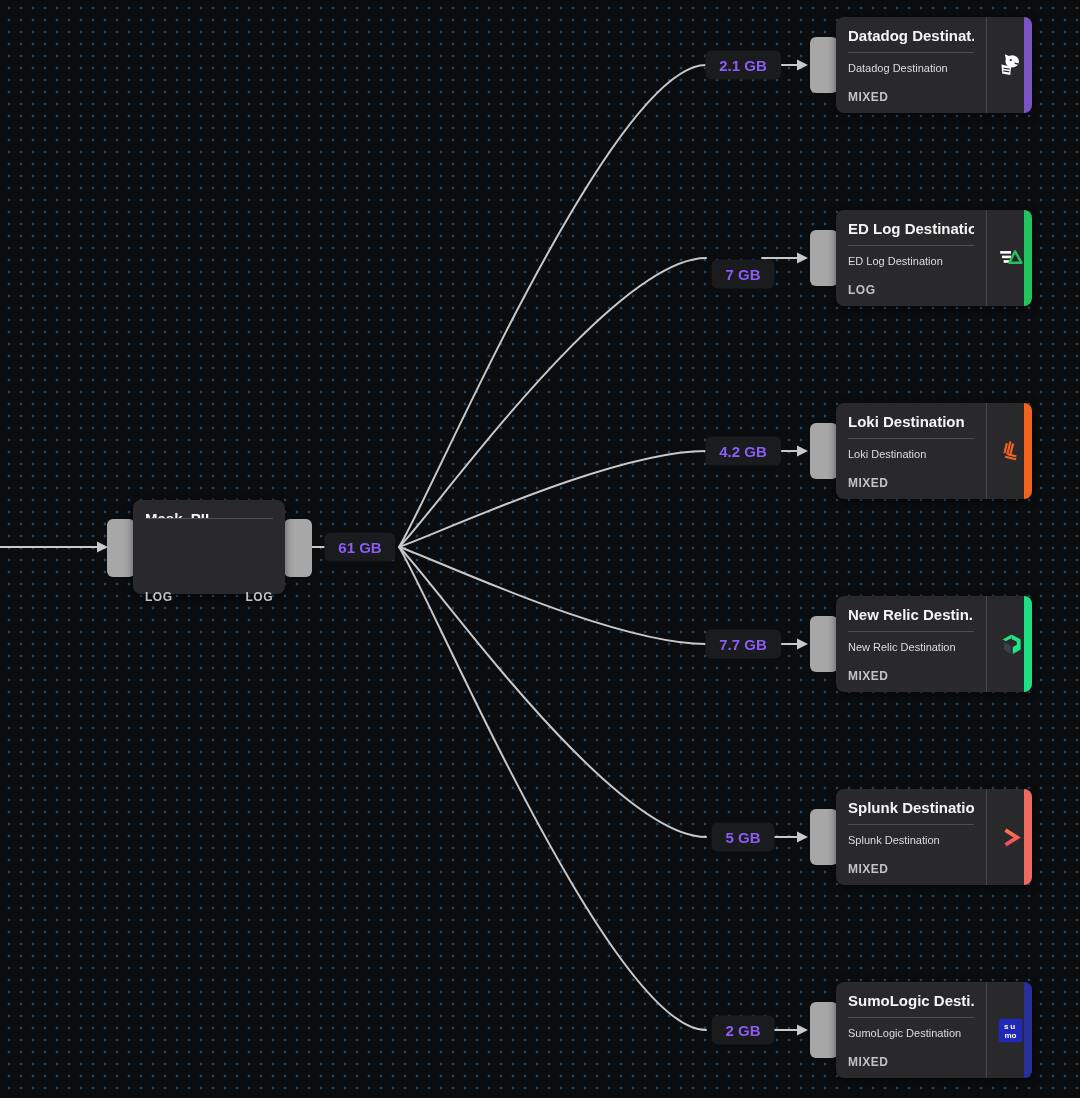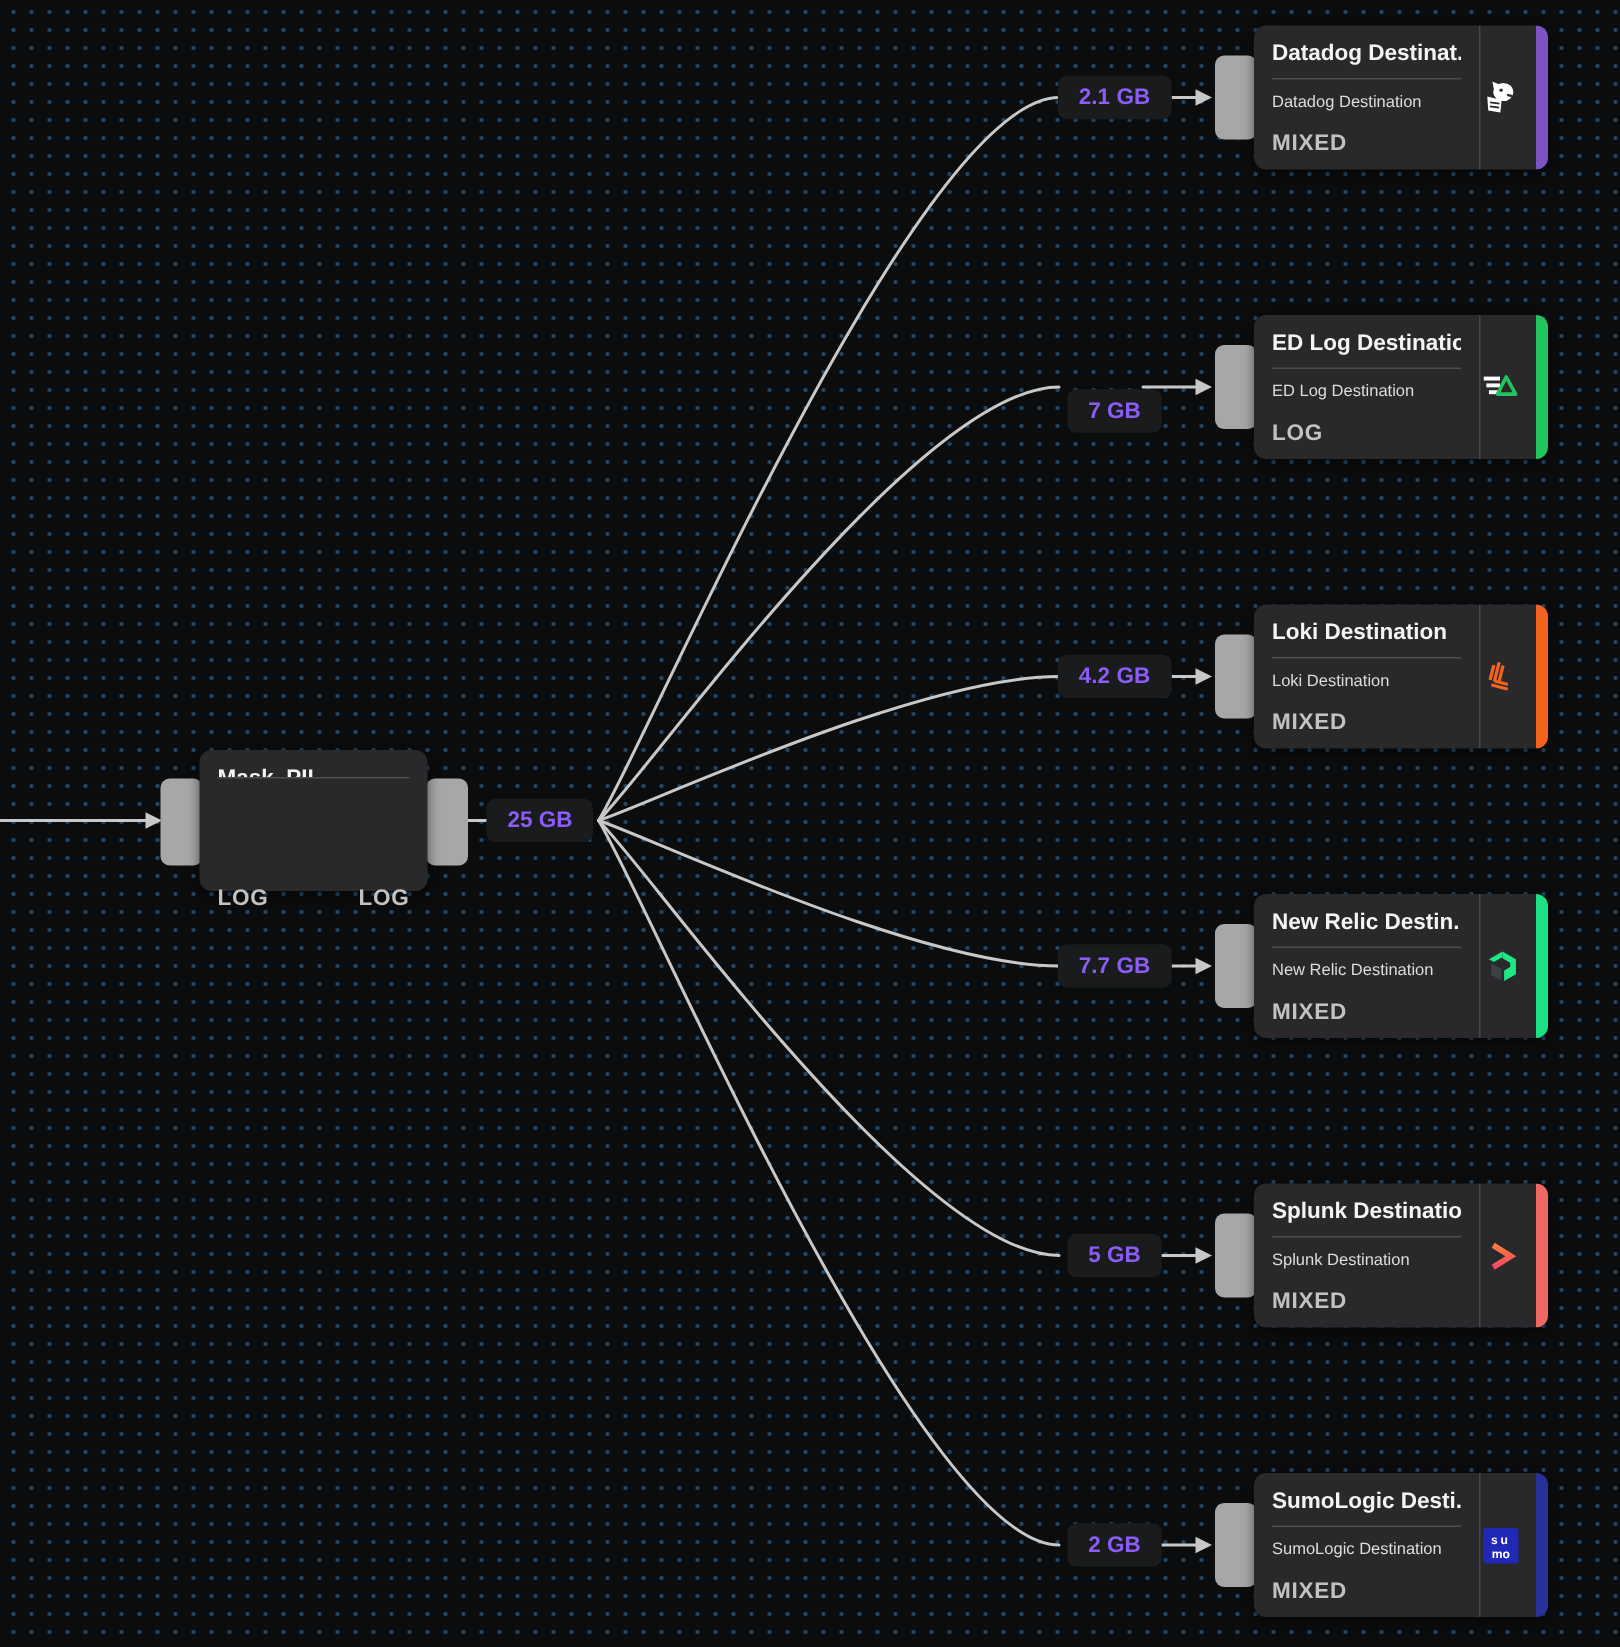--- a/index.html
+++ b/index.html
@@ -37,41 +37,41 @@
   .card-title{
     font-size:15px;font-weight:bold;color:#f4f4f4;
     padding-bottom:8px;border-bottom:1px solid #4d4d50;
     white-space:nowrap;overflow:hidden;
   }
   .card-subtitle{
     font-size:11px;color:#dcdcdc;margin-top:9px;
     white-space:nowrap;overflow:hidden;
   }
   .badge{
-    font-size:15px;font-weight:bold;color:#c2c2c2;letter-spacing:.5px;
+    font-size:12px;font-weight:bold;color:#c2c2c2;letter-spacing:.5px;
   }
   .badge-row{margin-top:auto;display:flex;justify-content:space-between;}
   .card-badge{margin-top:auto;}
   
   .dest-card{position:absolute;left:836px;width:196px;height:96px;z-index:3;}
   .dest-port{
     position:absolute;left:-26px;top:20px;width:28px;height:56px;
     background:#a7a7a7;border-radius:6px;z-index:0;
   }
   .dest-body{
     position:absolute;left:0;top:0;right:0;bottom:0;
     display:flex;background:#29292b;border-radius:8px;overflow:hidden;z-index:1;
     box-shadow:0 2px 8px rgba(0,0,0,.5);
   }
   .dest-content{
     flex:1;min-width:0;padding:10px 12px 9px;box-sizing:border-box;
     display:flex;flex-direction:column;border-right:1px solid #47474a;
   }
   .dest-icon{
-    width:37px;display:flex;align-items:center;justify-content:flex-start;flex:none;
+    width:37px;display:flex;align-items:center;justify-content:flex-end;flex:none;
   }
   .dest-strip{width:8px;flex:none;}
 </style>
 </head>
 <body>
 
 <div id="canvas">
 
   <svg id="edge-layer" width="1080" height="1098">
       <path d="M 0 547 L 97 547" fill="none" stroke="#c8c8c8" stroke-width="2" stroke-linecap="round"></path>
@@ -103,21 +103,21 @@
     <div class="mask-card">
       <div class="card-title">Mask_PII</div>
       <div class="card-subtitle">Loki</div>
       <div class="badge-row">
         <span class="badge">LOG</span>
         <span class="badge">LOG</span>
       </div>
     </div>
   </div>
 
-  <div class="vol-label" style="left:360px;top:547px">25 GB</div>
+  <div class="vol-label" style="left:360px;top:547px">61 GB</div>
 
   <div class="vol-label" style="left:743px;top:65px">2.1 GB</div>
   <div class="vol-label" style="left:743px;top:274px">7 GB</div>
   <div class="vol-label" style="left:743px;top:451px">4.2 GB</div>
   <div class="vol-label" style="left:743px;top:644px">7.7 GB</div>
   <div class="vol-label" style="left:743px;top:837px">5 GB</div>
   <div class="vol-label" style="left:743px;top:1030px">2 GB</div>
 
   <div class="dest-card" style="top:17px">
     <div class="dest-port"></div>

